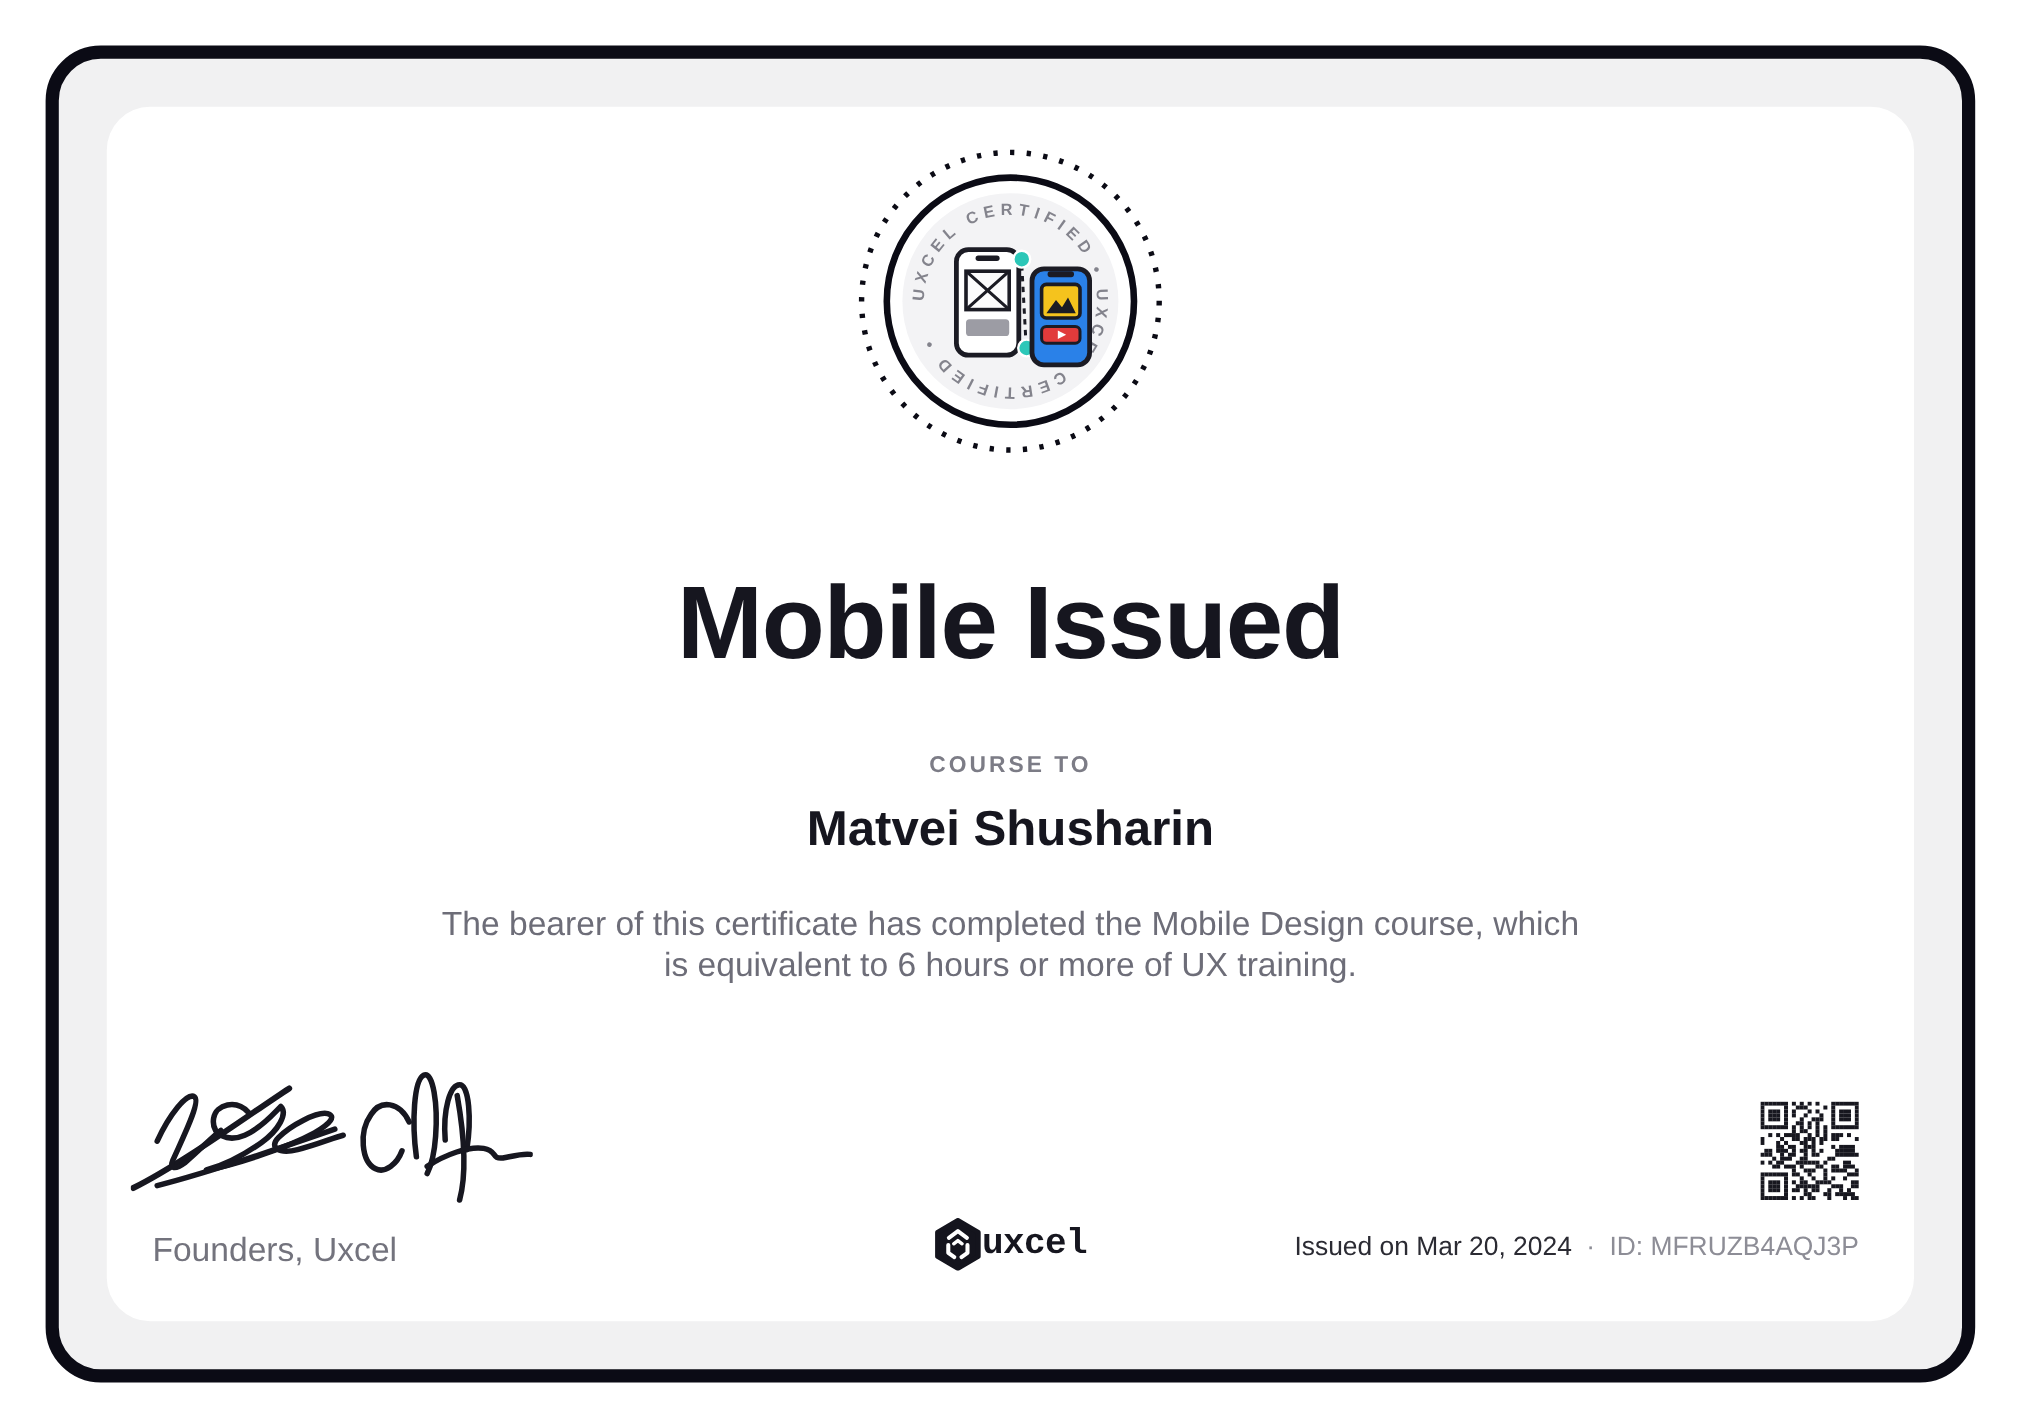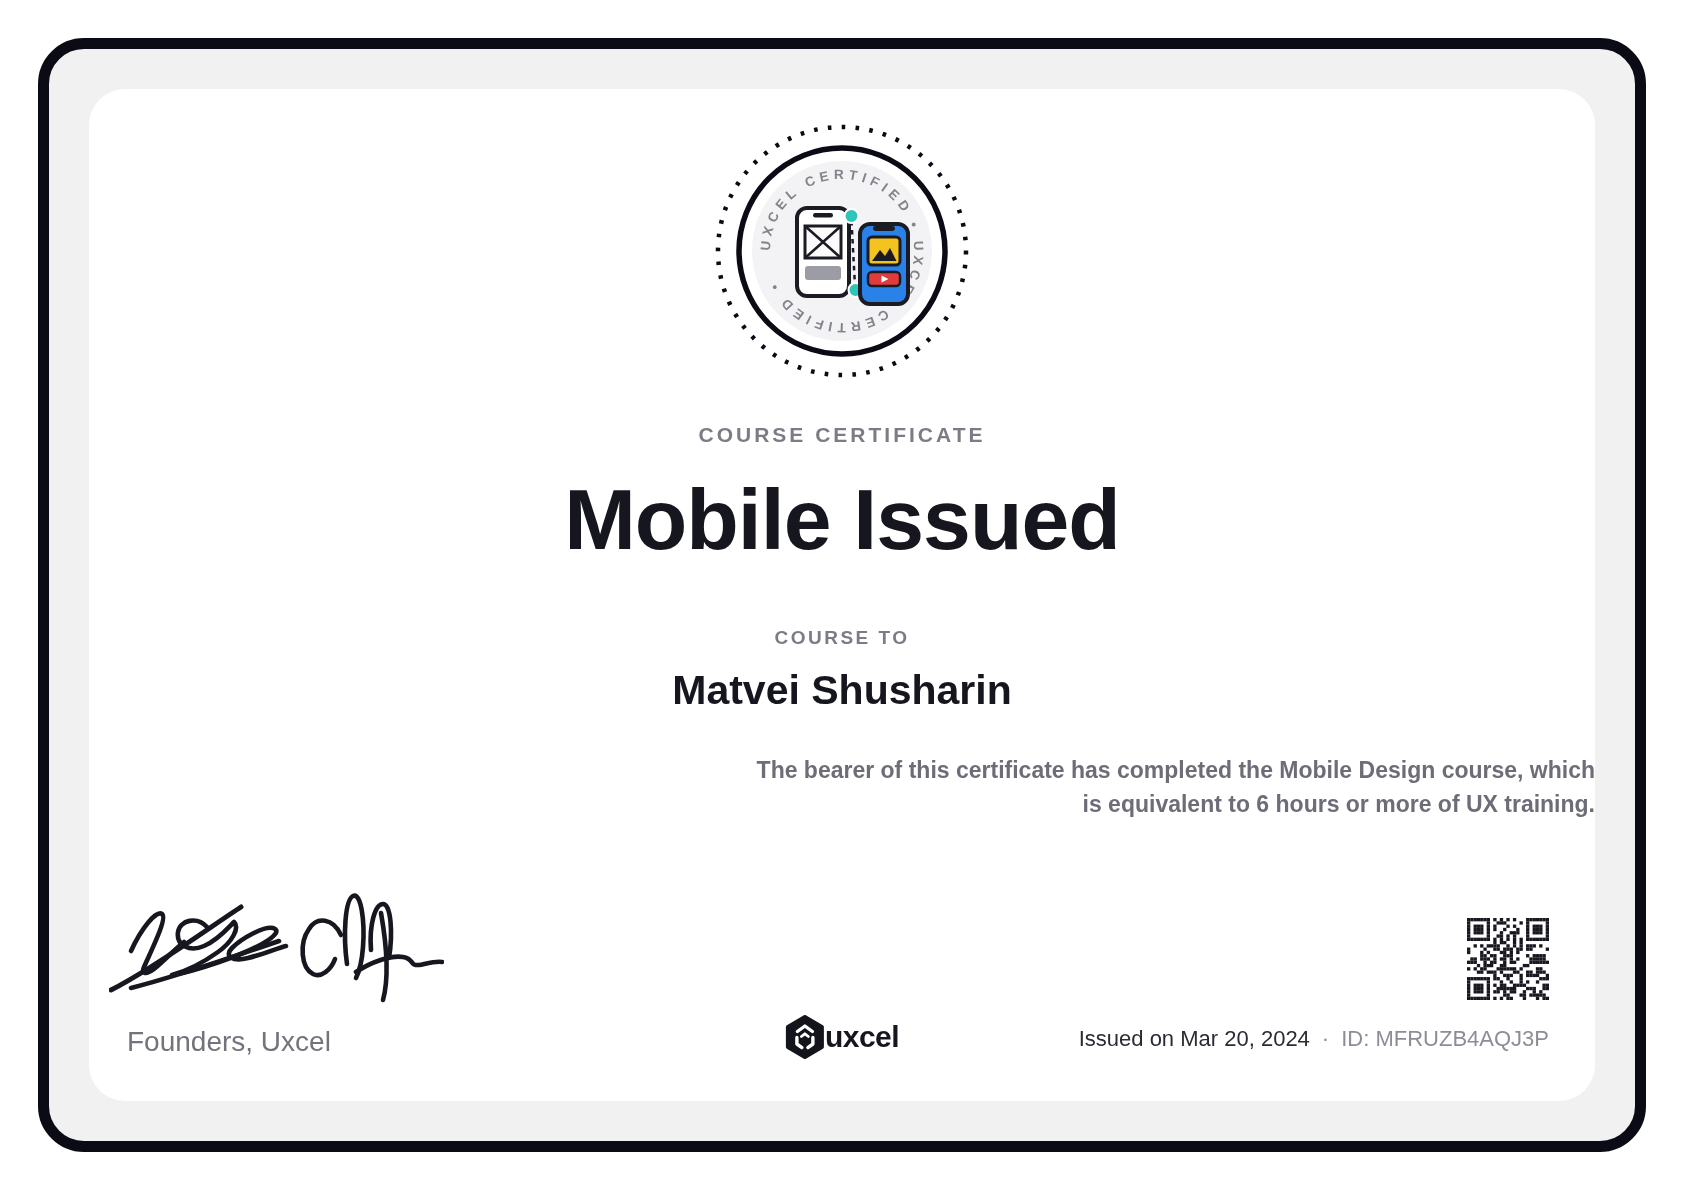--- a/index.html
+++ b/index.html
@@ -39,41 +39,40 @@
     position:absolute;top:538px;left:0;right:0;text-align:center;
     font-size:19px;font-weight:600;letter-spacing:2.5px;
     color:var(--label,#7c7c86);
   }
   .recipient{
     position:absolute;top:576px;left:0;right:0;text-align:center;
     font-size:41px;font-weight:700;line-height:1.25;
     color:var(--ink,#16161f);
   }
   .description{
-    position:absolute;top:664px;left:0;right:0;text-align:right;
-    font-size:23px;line-height:34px;
+    position:absolute;top:664px;left:0;right:0;text-align:center;
+    font-size:28px;line-height:34px;
     color:var(--muted,#6d6d78);
-    font-weight:bold;
   }
   .signatures{
     position:absolute;left:20px;top:796px;width:335px;height:118px;
   }
   .qr{
     position:absolute;right:46px;top:829px;width:82px;height:82px;
   }
   .footer-row{
     position:absolute;left:0;right:0;top:925px;height:50px;
   }
   .founders{
     position:absolute;left:38px;top:12px;
     font-size:28px;color:var(--subtle,#73737d);
   }
   .brand{
     position:absolute;left:50%;transform:translateX(-50%);top:0;
-    display:flex;align-items:center;gap:0;height:46px;
+    display:flex;align-items:center;gap:0;height:46px;font-family:Liberation Mono, monospace;
   }
   .brand-word{
     font-size:30px;font-weight:700;letter-spacing:-0.5px;
     color:var(--ink,#16161f);
   }
   .issue-line{
     position:absolute;right:46px;top:12px;font-size:22px;white-space:nowrap;
   }
   .issue-date{color:var(--ink-soft,#2b2b33);}
   .issue-sep{color:var(--id-gray,#9a9aa3);margin:0 12px;font-size:22px;}
@@ -123,21 +122,20 @@
       <g>
         <rect class="c-blue ink-line" x="149" y="104" width="48" height="80" rx="10" stroke-width="4"></rect>
         <rect x="162" y="106" width="22" height="5" rx="2.4" fill="#1b1b24"></rect>
         <rect class="c-yellow ink-line" x="157" y="117" width="32" height="28" rx="4" stroke-width="3"></rect>
         <path d="M161,141 L169,130 L174,136 L179,128 L185.5,141 Z" fill="#1b1b24"></path>
         <rect class="c-red ink-line" x="157" y="152" width="32" height="14" rx="4" stroke-width="2.5"></rect>
         <path d="M170.5,155.5 L177.5,159 L170.5,162.5 Z" fill="#ffffff"></path>
       </g>
     </svg>
 
-    <div class="kicker">COURSE CERTIFICATE</div>
 
     <div class="title">Mobile Issued</div>
 
     <div class="issued-to">COURSE TO</div>
 
     <div class="recipient">Matvei Shusharin</div>
 
     <div class="description">
       <div>The bearer of this certificate has completed the Mobile Design course, which</div>
       <div>is equivalent to 6 hours or more of UX training.</div>

